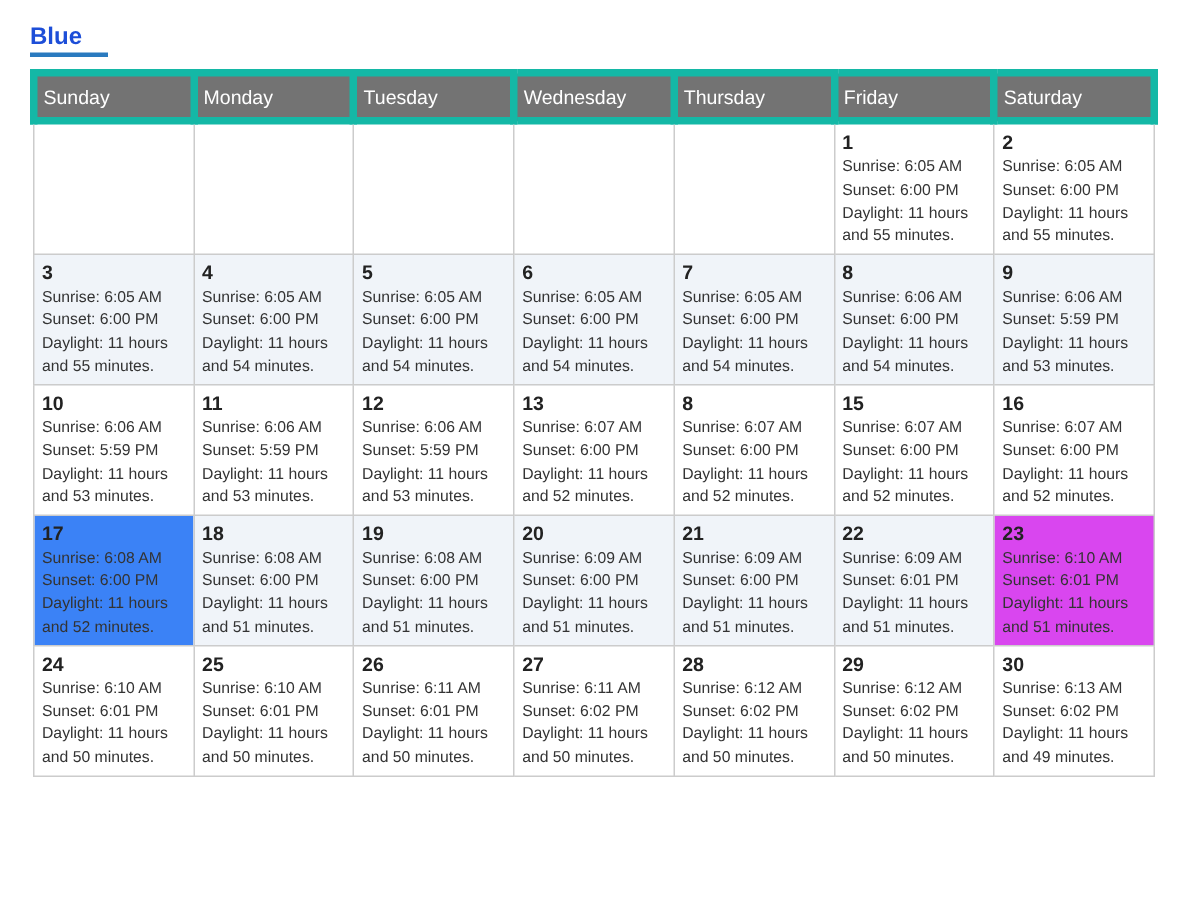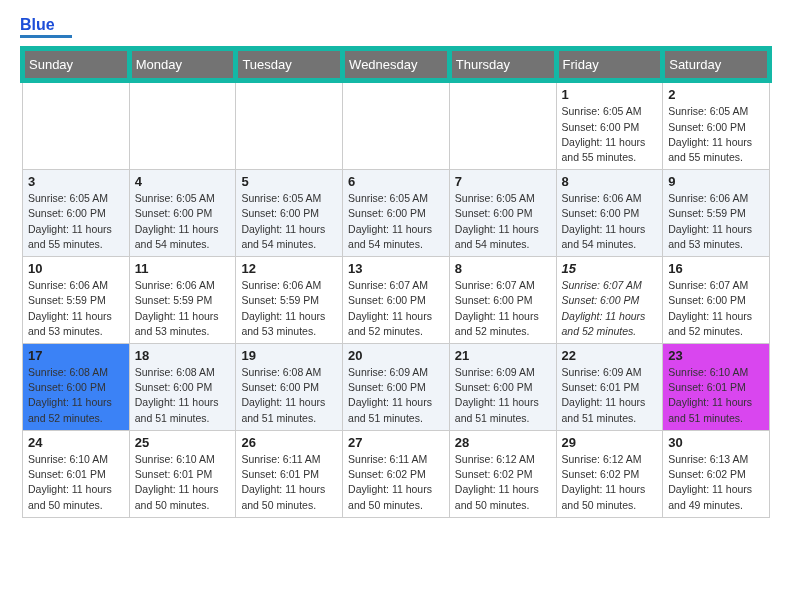--- a/index.html
+++ b/index.html
@@ -177,21 +177,21 @@
             <div class="day-info">Sunrise: 6:06 AM<br>Sunset: 5:59 PM<br>Daylight: 11 hours and 53 minutes.</div>
           </td>
           <td style="background: rgb(255, 255, 255);">
             <span class="day-num">13</span>
             <div class="day-info">Sunrise: 6:07 AM<br>Sunset: 6:00 PM<br>Daylight: 11 hours and 52 minutes.</div>
           </td>
           <td style="background: rgb(255, 255, 255);">
             <span class="day-num">8</span>
             <div class="day-info">Sunrise: 6:07 AM<br>Sunset: 6:00 PM<br>Daylight: 11 hours and 52 minutes.</div>
           </td>
-          <td style="background: rgb(255, 255, 255); font-style: italic;">
+          <td style="background: rgb(255, 255, 255);">
             <span class="day-num">15</span>
             <div class="day-info">Sunrise: 6:07 AM<br>Sunset: 6:00 PM<br>Daylight: 11 hours and 52 minutes.</div>
           </td>
           <td style="background: rgb(255, 255, 255);">
             <span class="day-num">16</span>
             <div class="day-info">Sunrise: 6:07 AM<br>Sunset: 6:00 PM<br>Daylight: 11 hours and 52 minutes.</div>
           </td>
         </tr>
         <tr>
           <td style="background: #3b82f6; margin-left: 20px;">

